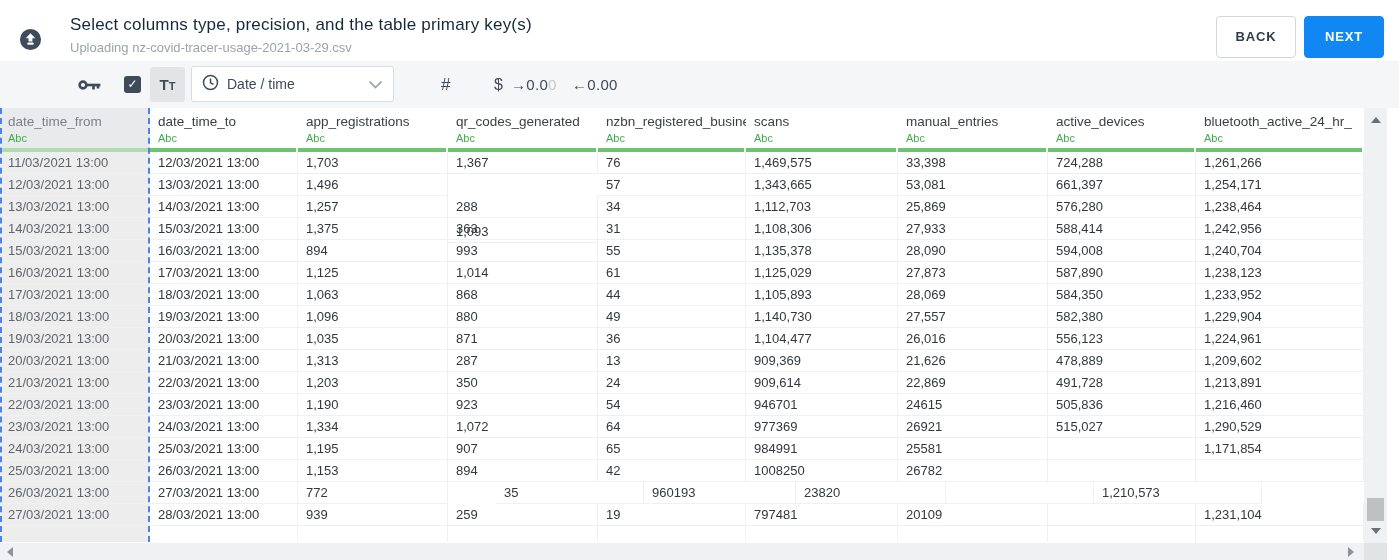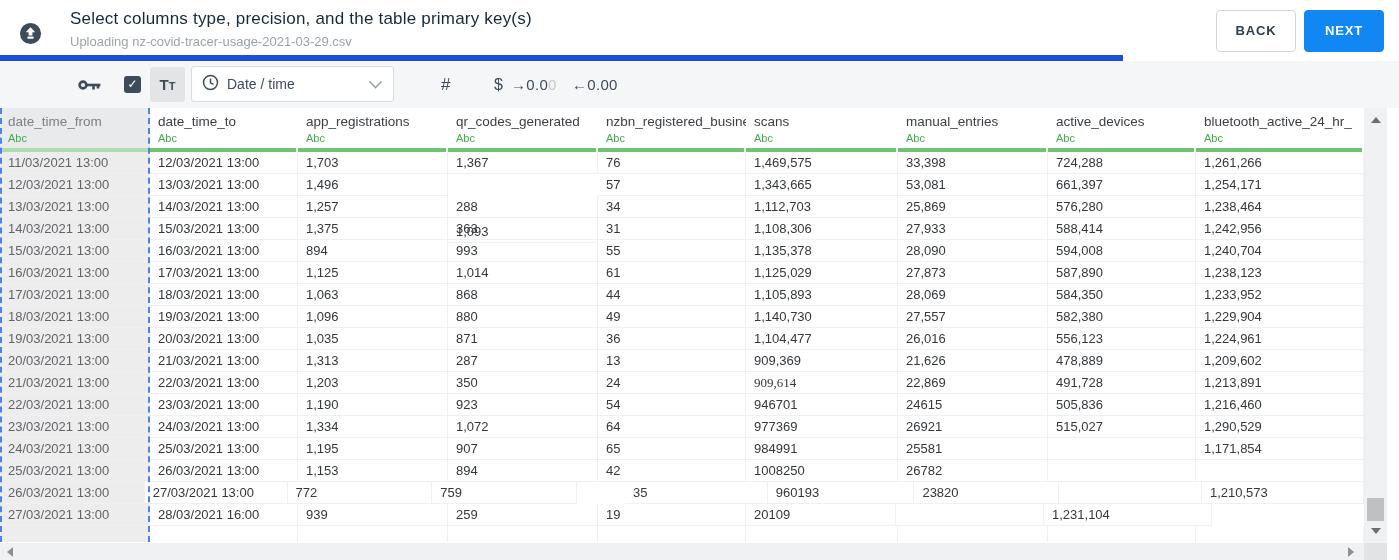--- a/index.html
+++ b/index.html
@@ -1,21 +1,21 @@
 <!DOCTYPE html>
 <html><head>
 <meta charset="utf-8">
 <style>
   * { box-sizing: border-box; margin: 0; padding: 0; }
   html,body { width:1399px; height:560px; overflow:hidden; background:#fff;
     font-family:"Liberation Sans", sans-serif; }
   .stage { position:relative; width:1399px; height:560px; background:#fff; }
 
   
-  .app-header { position:absolute; top:1px; left:0; width:1123px; height:61px;
+  .app-header { position:absolute; top:7px; left:0; width:1123px; height:61px;
     background:#fff; border-bottom:7px solid #1d4ed8; }
   .upload-badge { position:absolute; left:19px; top:21px; width:23px; height:23px; }
   .page-title { position:absolute; left:70px; top:8px; font-size:17px; color:#16293b;
     font-weight:500; letter-spacing:.2px; }
   .page-subtitle { position:absolute; left:70px; top:33px; font-size:13px; color:#9ca3ab; }
   .btn { position:absolute; top:9px; height:42px; width:80px; border-radius:4px;
     font-size:13px; font-weight:bold; letter-spacing:.8px; text-align:center;
     line-height:40px; cursor:pointer; }
   .btn-back { left:1216px; background:#fff; border:1px solid #d3d6d9; color:#2e3d4e; }
   .btn-next { left:1304px; background:#1187f4; border:1px solid #1187f4; color:#fff; }
@@ -323,21 +323,21 @@
         <div class="td" style="width: 150px;">21,626</div>
         <div class="td" style="width: 148px;">478,889</div>
         <div class="td" style="width: 168px;">1,209,602</div>
       </div>
       <div class="trow">
         <div class="td sel" style="width: 150px;">21/03/2021 13:00</div>
         <div class="td" style="width: 148px;">22/03/2021 13:00</div>
         <div class="td" style="width: 150px;">1,203</div>
         <div class="td" style="width: 150px;">350</div>
         <div class="td" style="width: 148px;">24</div>
-        <div class="td" style="width: 152px; font-family: Liberation Serif, serif;">909,614</div>
+        <div class="td" style="width: 152px;">909,614</div>
         <div class="td" style="width: 150px;">22,869</div>
         <div class="td" style="width: 148px;">491,728</div>
         <div class="td" style="width: 168px;">1,213,891</div>
       </div>
       <div class="trow">
         <div class="td sel" style="width: 150px;">22/03/2021 13:00</div>
         <div class="td" style="width: 148px;">23/03/2021 13:00</div>
         <div class="td" style="width: 150px;">1,190</div>
         <div class="td" style="width: 150px;">923</div>
         <div class="td" style="width: 148px;">54</div>
@@ -376,33 +376,33 @@
         <div class="td" style="width: 148px;">42</div>
         <div class="td" style="width: 152px;">1008250</div>
         <div class="td" style="width: 150px;">26782</div>
         <div class="td" style="width: 148px;"></div>
         <div class="td" style="width: 168px;"></div>
       </div>
       <div class="trow">
         <div class="td sel" style="width: 150px;">26/03/2021 13:00</div>
         <div class="td" style="width: 148px;">27/03/2021 13:00</div>
         <div class="td" style="width: 150px;">772</div>
-        <div class="td" style="width: 150px;">759</div>
         <div class="td" style="width: 148px; margin-left: 48px;">35</div>
         <div class="td" style="width: 152px;">960193</div>
         <div class="td" style="width: 150px;">23820</div>
         <div class="td" style="width: 148px;"></div>
         <div class="td" style="width: 168px;">1,210,573</div>
       </div>
       <div class="trow">
         <div class="td sel" style="width: 150px;">27/03/2021 13:00</div>
-        <div class="td" style="width: 148px;">28/03/2021 16:00</div>
+        <div class="td" style="width: 148px;">28/03/2021 13:00</div>
         <div class="td" style="width: 150px;">939</div>
         <div class="td" style="width: 150px;">259</div>
         <div class="td" style="width: 148px;">19</div>
+        <div class="td" style="width: 152px;">797481</div>
         <div class="td" style="width: 150px;">20109</div>
         <div class="td" style="width: 148px;"></div>
         <div class="td" style="width: 168px;">1,231,104</div>
       </div>
       <div class="trow ghost">
         <div class="td sel" style="width: 150px;"></div>
         <div class="td" style="width: 148px;"></div>
         <div class="td" style="width: 150px;"></div>
         <div class="td" style="width: 150px;"></div>
         <div class="td" style="width: 148px;"></div>

